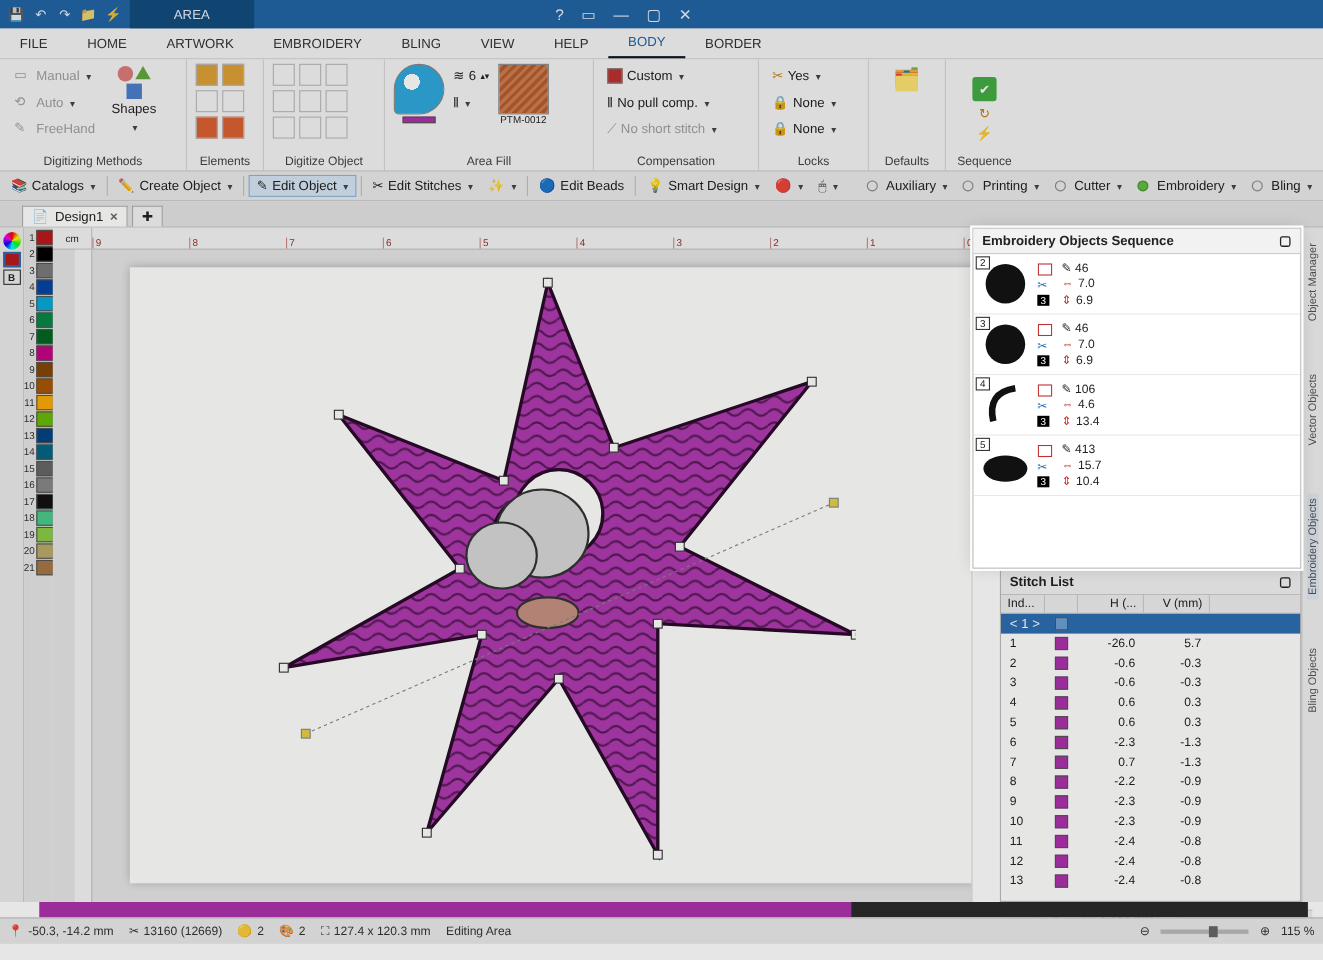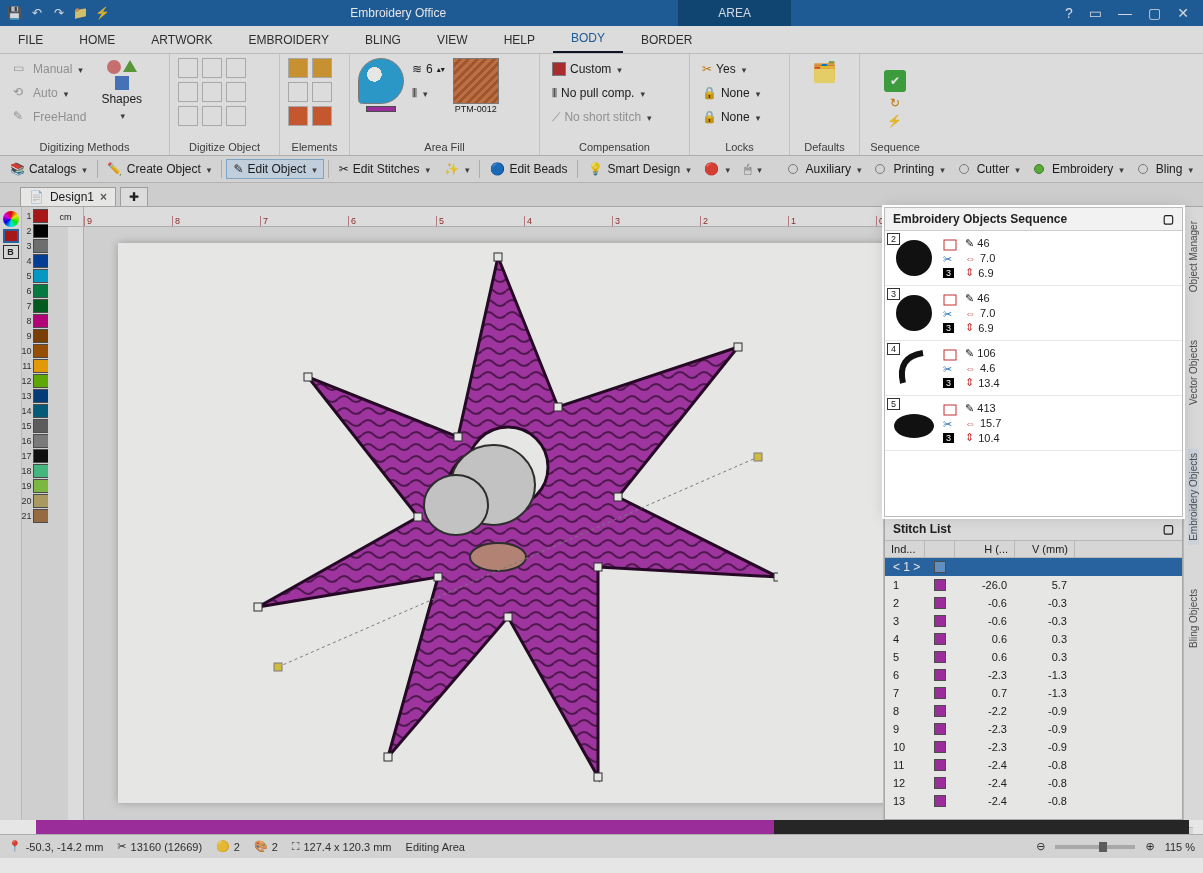--- a/index.html
+++ b/index.html
@@ -78,21 +78,21 @@
   .seq-item { display:flex; align-items:center; gap:8px; padding:6px 8px; border-bottom:1px solid #e8e8e8;}
   .seq-thumb { width:42px; height:42px; display:flex; align-items:center; justify-content:center; }
   .seq-badge { position:relative; }
   .seq-badge .n { position:absolute; top:-4px; left:-6px; font-size:9px; background:#fff; border:1px solid #333; padding:0 3px;}
   .seq-mid { display:flex; flex-direction:column; gap:2px; font-size:11px; }
   .seq-mid .row { display:flex; align-items:center; gap:4px; }
   .seq-stats { display:flex; flex-direction:column; gap:2px; font-size:11px; }
   .seq-stats .row { display:flex; align-items:center; gap:4px;text-align:center; }
   .mini-ico { width:14px; height:12px; display:inline-block; }
 
-  .stitchlist { flex:1; display:flex; flex-direction:column; }
+  .stitchlist { flex:1; display:flex; flex-direction:column;margin-left:25px; }
   .sl-hdr-row { display:flex; background:#eee; border-bottom:1px solid #ccc; font-size:11px;}
   .sl-hdr-row div { padding:2px 6px; border-right:1px solid #ccc;}
   .sl-body { flex:1; overflow:hidden; font-size:11px;}
   .sl-row { display:flex; height:18px; align-items:center;}
   .sl-row.sel { background:#2a6fb5; color:#fff;}
   .sl-c-idx { width:40px; padding-left:8px;}
   .sl-c-sw  { width:30px; display:flex; justify-content:center;}
   .sl-c-h   { width:60px; text-align:right; padding-right:8px;}
   .sl-c-v   { width:60px; text-align:right; padding-right:8px;}
   .sw { width:12px; height:12px; background:#b030b0; border:1px solid #555;}
@@ -118,21 +118,20 @@
 <body>
 
 <div class="titlebar dim">
   <div class="qat">
     <span class="qat-btn">💾</span>
     <span class="qat-btn">↶</span>
     <span class="qat-btn">↷</span>
     <span class="qat-btn">📁</span>
     <span class="qat-btn">⚡</span>
   </div>
-  <div class="title-center">Embroidery Office</div>
   <div class="ctx-tab">AREA</div>
   <div style="width:260px"></div>
   <div class="winbtns">
     <span class="winbtn">?</span>
     <span class="winbtn">▭</span>
     <span class="winbtn">—</span>
     <span class="winbtn">▢</span>
     <span class="winbtn">✕</span>
   </div>
 </div>
@@ -174,49 +173,49 @@
             <div style="width:0;height:0;border-left:7px solid transparent;border-right:7px solid transparent;border-bottom:12px solid #5fa83a"></div>
           </div>
         <div style="width:14px;height:14px;background:#4a7fd0"></div>
         <span>Shapes</span>
           <span class="caret"></span>
       </div>
     </div>
     <div class="rgroup-label">Digitizing Methods</div>
   </div>
 
-  <div class="rgroup" style="width:110px">
-    <div class="rgroup-body">
-        <div class="icon-grid">
-          <div></div>
-          <div></div>
-          <div></div>
-          <div></div>
-          <div></div>
-          <div></div>
-          <div></div>
-          <div></div>
-          <div></div>
-        </div>
-      </div>
-    <div class="rgroup-label">Digitize Object</div>
-  </div>
-
   <div class="rgroup" style="width:70px">
     <div class="rgroup-body">
         <div class="icon-grid" style="grid-template-columns:repeat(2,20px)">
           <div style="background:#e0a030"></div>
           <div style="background:#e0a030"></div>
           <div></div>
           <div></div>
           <div style="background:#e06030"></div>
           <div style="background:#e06030"></div>
         </div>
       </div>
     <div class="rgroup-label">Elements</div>
+  </div>
+
+  <div class="rgroup" style="width:110px">
+    <div class="rgroup-body">
+        <div class="icon-grid">
+          <div></div>
+          <div></div>
+          <div></div>
+          <div></div>
+          <div></div>
+          <div></div>
+          <div></div>
+          <div></div>
+          <div></div>
+        </div>
+      </div>
+    <div class="rgroup-label">Digitize Object</div>
   </div>
 
   <div class="rgroup" style="width:190px">
     <div class="rgroup-body" style="align-items:flex-start">
       <div style="display:flex;flex-direction:column;align-items:center;gap:2px">
         <div class="areafill-big"></div>
         <div style="width:30px;height:6px;background:#b030b0;border:1px solid #555"></div>
       </div>
       <div class="rstack">
         <div class="dd">

